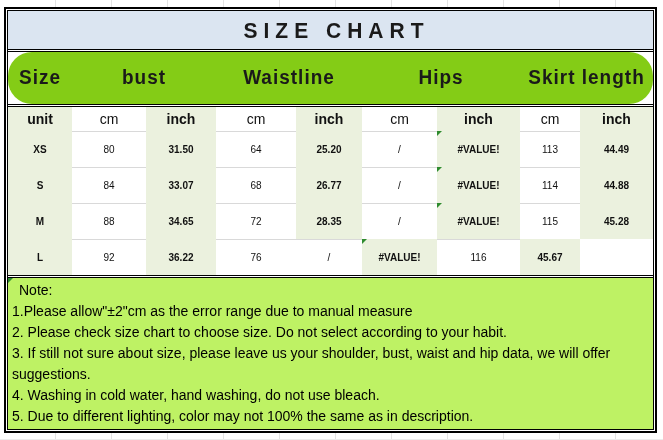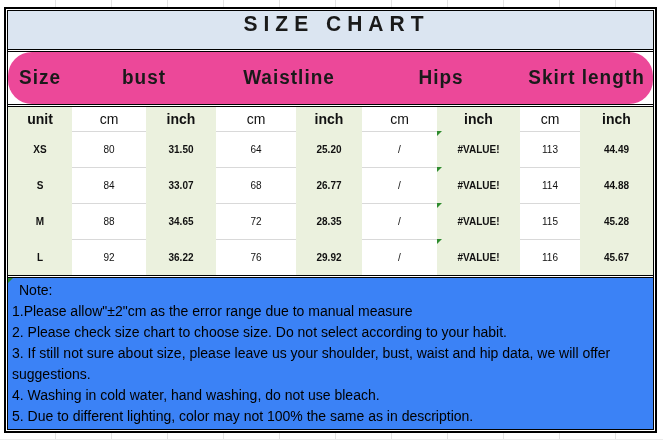--- a/index.html
+++ b/index.html
@@ -14,44 +14,44 @@
   .sheet-strip.bottom { top: 433px; height: 7px; border-bottom: 1px solid #ececec; }
 
   
   .chart-outer { position: absolute; left: 4px; top: 7px; width: 653px; height: 426px;
     border: 2px solid #000; background: #fff; padding: 1px; }
   .chart-inner { width: 100%; height: 100%; border: 1px solid #000; display: flex; flex-direction: column; }
 
   .dsep { height: 3px; flex: 0 0 3px;
     background: linear-gradient(#000 0 1px, #fff 1px 2px, #000 2px 3px); }
 
-  .band { background: #dbe5f1; display: flex; align-items: flex-start; justify-content: center; padding-left: 12px; }
+  .band { background: #dbe5f1; display: flex; align-items: center; justify-content: center; padding-left: 12px; }
   .title-row { flex: 0 0 38px; }
   .title-text { font-weight: bold; font-size: 21px; letter-spacing: 6px; color: #1a1a1a;
     transform: scaleY(1.08); }
 
   .grid { display: grid; grid-template-columns: 64px 74px 70px 80px 66px 75px 83px 60px 1fr; }
 
-  .header-row { flex: 0 0 52px; background: #ec4899; align-items: stretch; border-radius: 24px; }
+  .header-row { flex: 0 0 52px; background: #84cc16; align-items: stretch; border-radius: 24px; }
   .hcell { display: flex; align-items: center; justify-content: center;
     font-weight: bold; font-size: 19px; letter-spacing: 1px; color: #1a1a1a;
     transform: scaleY(1.05); }
   .sp2 { grid-column: span 2; }
 
   .data-grid { flex: 0 0 168px; }
   .c { display: flex; align-items: center; justify-content: center; font-size: 10px;
     height: 36px; background: #fff; position: relative; }
   .u { height: 24px; font-size: 14px; }
   .g { background: #ebf1de; font-weight: bold; }
   .bt { border-top: 1px solid #d9d9d9; }
 
   .tri { position: absolute; top: 0; left: 0; width: 0; height: 0;
     border-top: 5px solid #2e8b2e; border-right: 5px solid transparent; }
 
-  .note-box { flex: 1 1 auto; background: #3b82f6; position: relative;
+  .note-box { flex: 1 1 auto; background: #bef264; position: relative;
     padding: 2px 3px 0 3px; font-size: 14px; line-height: 21px; color: #000; }
   .note-label { padding-left: 8px; }
   .note-item { padding-left: 1px; }
 </style>
 </head>
 <body>
 
 <div class="sheet-strip top"></div>
 <div class="sheet-strip bottom"></div>
 
@@ -122,21 +122,20 @@
           <span class="tri"></span>
           <span>#VALUE!</span>
         </div>
       <div class="c bt">115</div>
       <div class="c g">45.28</div>
 
       <div class="c g">L</div>
       <div class="c bt">92</div>
       <div class="c g">36.22</div>
       <div class="c bt">76</div>
-      <div class="c g">29.92</div>
       <div class="c bt">/</div>
       <div class="c g">
           <span class="tri"></span>
           <span>#VALUE!</span>
         </div>
       <div class="c bt">116</div>
       <div class="c g">45.67</div>
     </div>
 
     <div class="dsep"></div>

